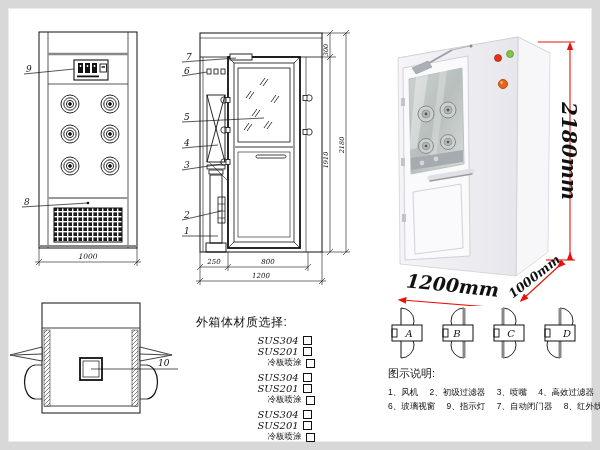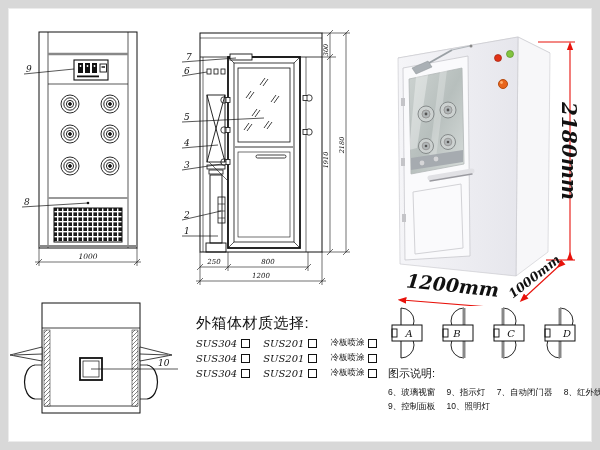--- a/index.html
+++ b/index.html
@@ -2,22 +2,22 @@
 <html><head>
 <meta charset="utf-8">
 <style>
   html,body{margin:0;padding:0;}
   body{width:600px;height:450px;background:#d8d8d8;font-family:"Liberation Sans",sans-serif;position:relative;overflow:hidden;}
   .sheet{position:absolute;left:8px;top:8px;width:582px;height:432px;background:#ffffff;border:1px solid #ececec;}
   .abs{position:absolute;}
   svg text{font-family:"DejaVu Serif",serif;font-style:italic;fill:#111;}
   
   .materials{left:196px;top:308px;width:190px;}
-  .mat-group-label{font-size:15px;color:#111;margin:6px 0 4px 0;letter-spacing:.5px;}
-  .mat-options{display:flex;align-items:center;margin:2px 0 3px 0;}
+  .mat-group-label{font-size:12px;color:#111;margin:6px 0 4px 0;letter-spacing:.5px;}
+  .mat-options{display:flex;align-items:center;margin:2px 0 3px 0;flex-direction:column;}
   .mat-opt{display:flex;align-items:center;margin-right:13px;}
   .mat-opt:last-child{margin-right:0;}
   .sus{font-family:"DejaVu Serif",serif;font-style:italic;font-size:10px;color:#111;white-space:nowrap;}
   .cn-opt{font-size:8.5px;color:#111;white-space:nowrap;}
   .chk{display:inline-block;width:7px;height:7px;border:1.2px solid #111;margin-left:4px;background:#fff;}
   
   .legend{left:388px;top:366px;width:200px;color:#111;}
   .legend-title{font-size:11px;margin-bottom:4px;}
   .legend-line{font-size:8.5px;line-height:14px;white-space:nowrap;}
   .legend-line span{margin-right:9px;}
@@ -448,22 +448,24 @@
     <line x1="19" y1="3" x2="19" y2="53" stroke="#888" stroke-width="3"></line>
     <rect x="4" y="20" width="30" height="16" fill="#fff" stroke="#111" stroke-width="1"></rect>
     <rect x="4" y="24" width="5" height="8" fill="none" stroke="#111" stroke-width="0.9"></rect>
     <text x="26" y="32" font-size="10" text-anchor="middle">D</text>
   </svg>
 </div>
 
 <div class="abs legend">
   <div class="legend-title">图示说明:</div>
   <div class="legend-line">
+    <span>1、风机</span>
+    <span>2、初级过滤器</span>
+    <span>3、喷嘴</span>
+    <span>4、高效过滤器</span>
+  </div>
+  <div class="legend-line">
     <span>6、玻璃视窗</span>
     <span>9、指示灯</span>
     <span>7、自动闭门器</span>
     <span>8、红外线感应器</span>
   </div>
-  <div class="legend-line">
-    <span>9、控制面板</span>
-    <span>10、照明灯</span>
-  </div>
 </div>
 
 </body></html>

